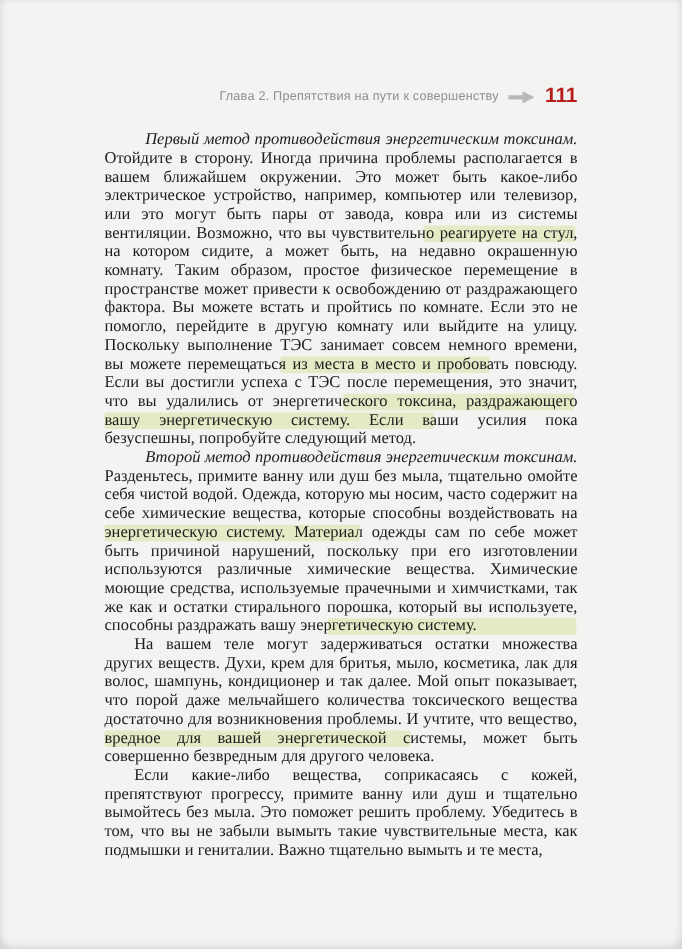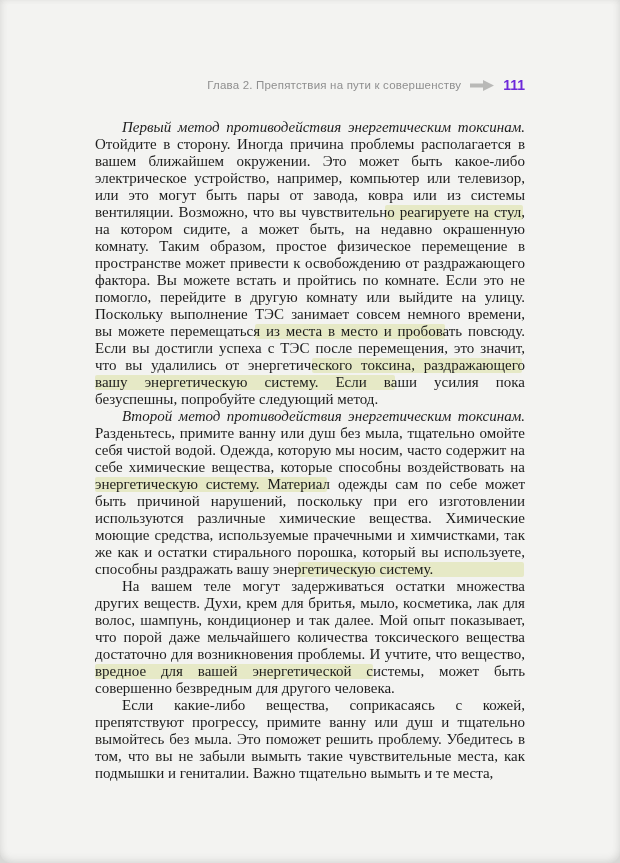--- a/index.html
+++ b/index.html
@@ -31,37 +31,37 @@
   }
   .chapter-label {
     color: var(--header-gray, #8f8f8f);
     font-size: 11.5px;
     letter-spacing: 0.2px;
   }
   .head-arrow { display: inline-block; line-height: 0; }
   .head-arrow svg { display: block; }
   .page-number {
     font-weight: bold;
-    font-size: 14px;
-    color: #6d28d9;
+    font-size: 19px;
+    color: #b91c1c;
   }
   .text-col {
     position: absolute;
     top: 119px; left: 95px;
     width: 430px;
     font-size: 15px;
     line-height: 17px;
     text-align: justify;
     text-justify: inter-word;
   }
   .text-col p {
     margin: 0;
     text-indent: 27px;
   }
-  .lead { font-style: italic; }
+  .lead { font-style: italic; margin-left: 10px; }
   .hl {
     position: absolute;
     background: var(--highlight, #dfe394);
     opacity: 0.38;
     border-radius: 2px;
     mix-blend-mode: multiply;
     pointer-events: none;
   }
 </style>
 </head>

